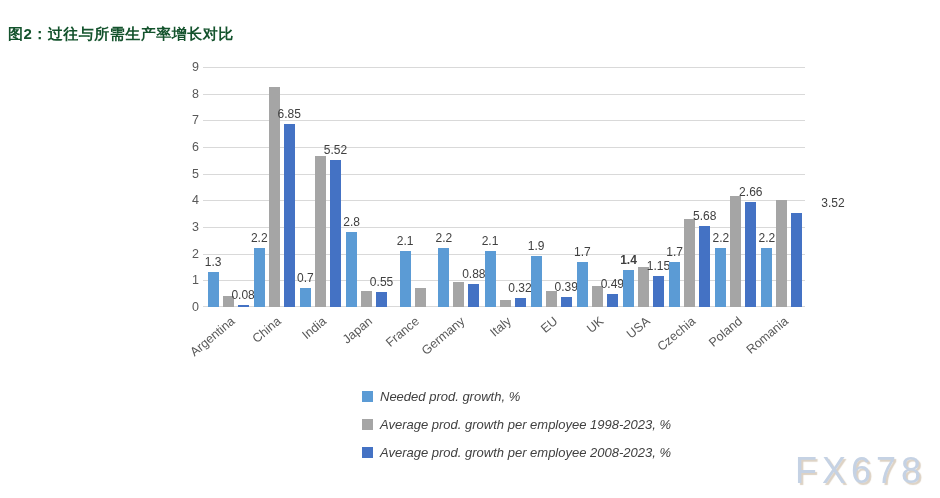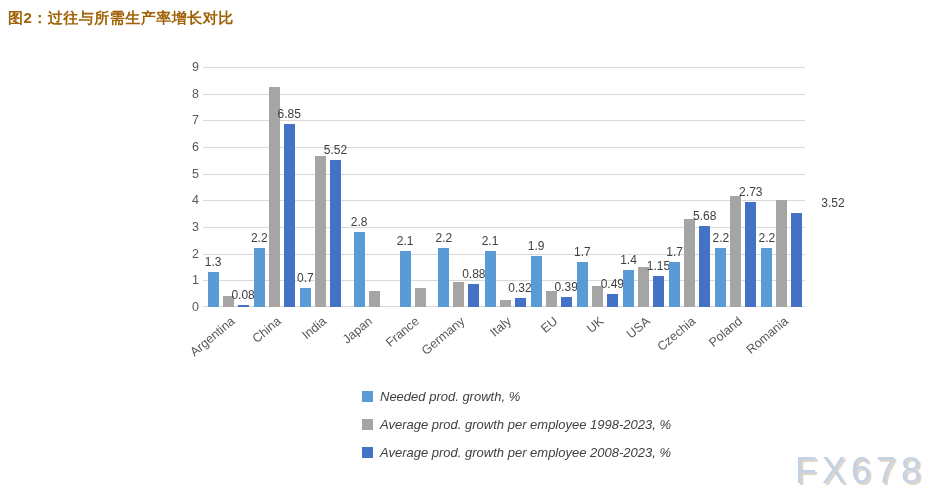--- a/index.html
+++ b/index.html
@@ -1,22 +1,22 @@
 <!DOCTYPE html>
 <html><head>
 <meta charset="utf-8">
 <style>
   html,body { margin:0; padding:0; background:#fff; }
   .canvas {
     position:relative; width:940px; height:498px; background:#ffffff;
     font-family:"Liberation Sans", sans-serif; overflow:hidden;
   }
   .title {
-    position:absolute; left:8px; top:9px;
-    font-size:15px; font-weight:bold; color:#a16207; letter-spacing:0.5px;
+    position:absolute; left:8px; top:25px;
+    font-size:15px; font-weight:bold; color:#14532d; letter-spacing:0.5px;
   }
   
   .chart { position:absolute; left:205px; top:67px; width:600px; height:240px; }
   .gridline { position:absolute; left:-2px; right:0; height:1px; background:#d9d9d9; }
   .yaxis { position:absolute; left:-24px; top:0; width:18px; height:100%; }
   .ytick {
     position:absolute; right:0; width:18px; text-align:right;
     font-size:12.5px; color:#595959; line-height:16px;
   }
   .groups { position:absolute; left:0; top:0; right:0; bottom:0; display:flex; }
@@ -131,20 +131,24 @@
         </div>
         <div class="group">
           <div class="bars">
             <div class="barwrap">
               <div class="bar" style="height: 31.1111%; background: rgb(91, 155, 213);"></div>
               <span class="barlabel" style="bottom: calc(31.1111% + 3px);">2.8</span>
             </div>
             <div class="barwrap">
               <div class="bar" style="height: 6.66667%; background: rgb(165, 165, 165);"></div>
             </div>
+            <div class="barwrap">
+              <div class="bar" style="height: 6.11111%; background: rgb(68, 114, 196);"></div>
+              <span class="barlabel" style="bottom: calc(6.11111% + 3px);">0.55</span>
+            </div>
           </div>
           <span class="xlab">Japan</span>
         </div>
         <div class="group">
           <div class="bars">
             <div class="barwrap">
               <div class="bar" style="height: 23.3333%; background: rgb(91, 155, 213);"></div>
               <span class="barlabel" style="bottom: calc(23.3333% + 3px);">2.1</span>
             </div>
             <div class="barwrap">
@@ -214,21 +218,21 @@
               <div class="bar" style="height: 5.44444%; background: rgb(68, 114, 196);"></div>
               <span class="barlabel" style="bottom: calc(5.44444% + 3px); text-align: right;">0.49</span>
             </div>
           </div>
           <span class="xlab">UK</span>
         </div>
         <div class="group">
           <div class="bars">
             <div class="barwrap">
               <div class="bar" style="height: 15.5556%; background: rgb(91, 155, 213);"></div>
-              <span class="barlabel" style="bottom: calc(15.5556% + 3px);">1.4</span>
+              <span class="barlabel" style="bottom: calc(15.5556% + 3px); font-weight: bold;">1.4</span>
             </div>
             <div class="barwrap">
               <div class="bar" style="height: 16.6667%; background: rgb(165, 165, 165);"></div>
             </div>
             <div class="barwrap">
               <div class="bar" style="height: 12.7778%; background: rgb(68, 114, 196);"></div>
               <span class="barlabel" style="bottom: calc(12.7778% + 3px);">1.15</span>
             </div>
           </div>
           <span class="xlab">USA</span>
@@ -253,21 +257,21 @@
           <div class="bars">
             <div class="barwrap">
               <div class="bar" style="height: 24.4444%; background: rgb(91, 155, 213);"></div>
               <span class="barlabel" style="bottom: calc(24.4444% + 3px);">2.2</span>
             </div>
             <div class="barwrap">
               <div class="bar" style="height: 46.1111%; background: rgb(165, 165, 165);"></div>
             </div>
             <div class="barwrap">
               <div class="bar" style="height: 43.5556%; background: rgb(68, 114, 196);"></div>
-              <span class="barlabel" style="bottom: calc(43.5556% + 3px);">2.73</span>
+              <span class="barlabel" style="bottom: calc(43.5556% + 3px);">2.66</span>
             </div>
           </div>
           <span class="xlab">Poland</span>
         </div>
         <div class="group">
           <div class="bars">
             <div class="barwrap">
               <div class="bar" style="height: 24.4444%; background: rgb(91, 155, 213);"></div>
               <span class="barlabel" style="bottom: calc(24.4444% + 3px);">2.2</span>
             </div>

